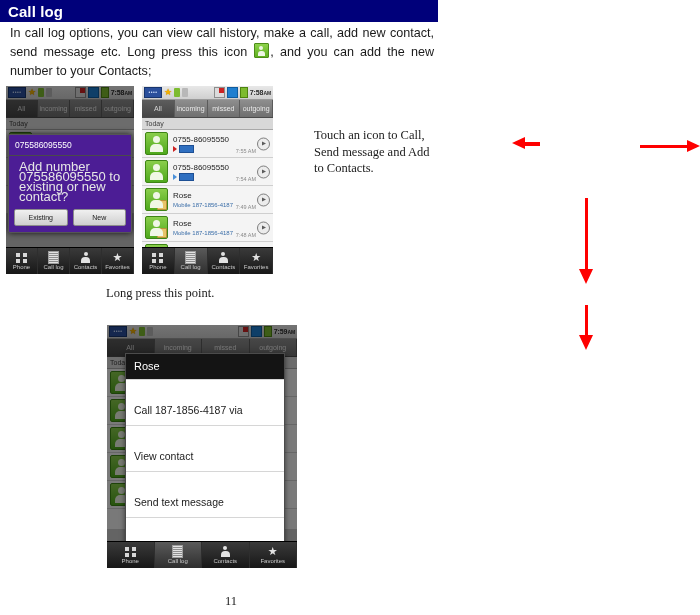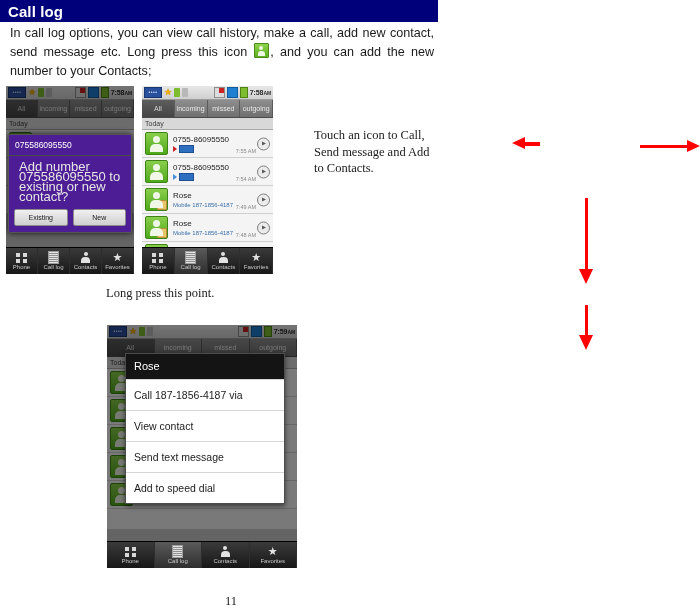--- a/index.html
+++ b/index.html
@@ -138,21 +138,21 @@
   .dialog-body{font-size:13px;color:#e6e6e6;line-height:10px;padding:6px 8px 7px 10px;}
   .dialog-actions{display:flex;gap:5px;padding:0 5px 6px 5px;}
   .dlg-btn{flex:1;height:15px;display:flex;align-items:center;justify-content:center;
            background:linear-gradient(#f0f0f0,#cfcfcf);border:1px solid #8c8c8c;border-radius:2px;
            font-size:7px;color:#222;}
 
   
   .ctxmenu{position:absolute;left:18px;top:28px;width:158px;background:#ffffff;
            border:1px solid #4b4b4b;box-shadow:0 2px 5px rgba(0,0,0,.55);}
   .ctx-header{background:#141414;color:#ffffff;font-size:11px;padding:6px 8px 7px 8px;}
-  .ctx-item{font-size:10.5px;color:#1b1b1b;padding:9px 8px 9px 8px;border-top:1px solid #d6d6d6;white-space:nowrap;}
+  .ctx-item{font-size:10.5px;color:#1b1b1b;padding:24px 8px 9px 8px;border-top:1px solid #d6d6d6;white-space:nowrap;}
   .ctx-item:first-of-type{border-top:none;}
 
   
   .callout{
     position:absolute;font-family:"Liberation Serif", serif;
     font-size:12.5px;color:#1a1a1a;line-height:16.5px;
   }
   #callout-touch{left:314px;top:127px;width:118px;}
   #callout-longpress{left:106px;top:285px;width:180px;text-align:left;}
 

